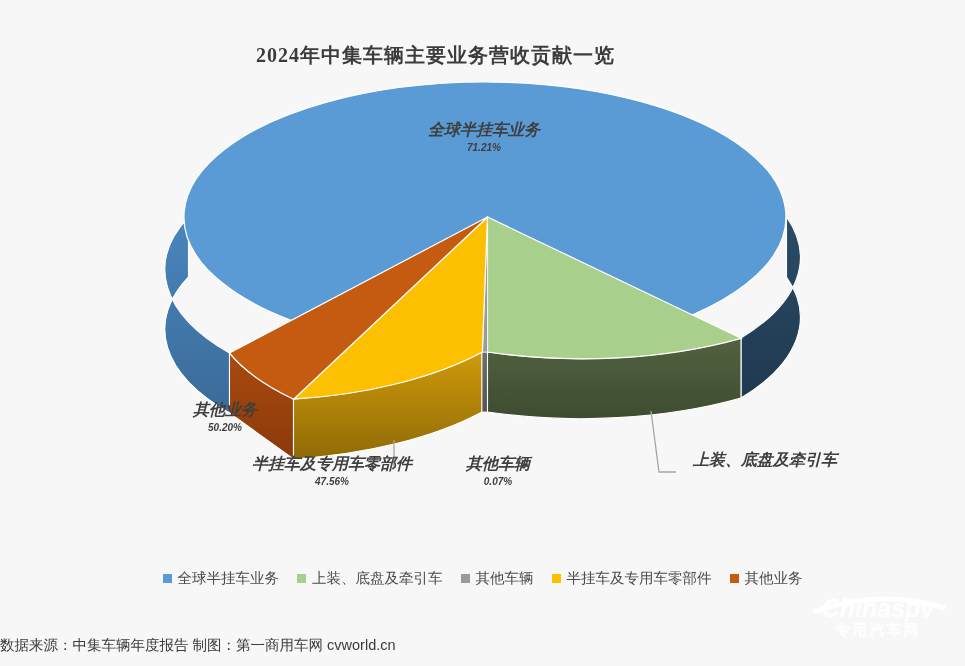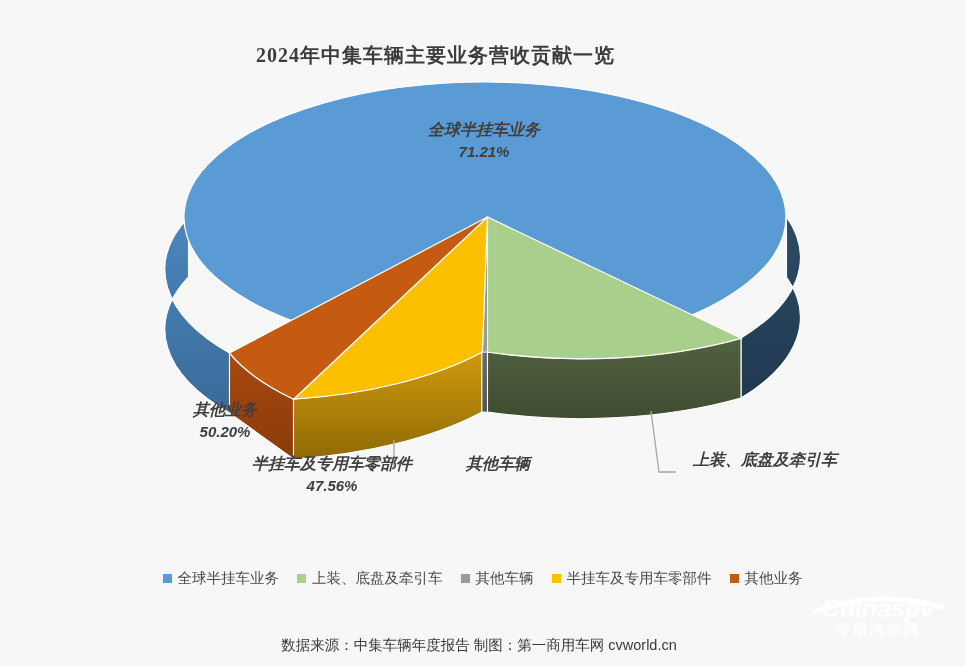--- a/index.html
+++ b/index.html
@@ -27,42 +27,42 @@
   
   .slice-label{
     position:absolute;
     font-style:italic;font-weight:bold;
     color:#3f3f3f;
     text-align:center;
     line-height:1.45;
     white-space:nowrap;
   }
   .slice-label .lab-name{display:block;font-size:16px;}
-  .slice-label .lab-val{display:block;font-size:15px;}
+  .slice-label .lab-val{display:block;font-size:10px;}
 
   #label-blue   {left:334px;top:118px;width:300px;}
   #label-green  {left:640px;top:448px;width:250px;}
   #label-gray   {left:408px;top:452px;width:180px;}
   #label-orange {left:140px;top:398px;width:170px;}
   #label-yellow {left:172px;top:452px;width:320px;}
 
   
   .legend{
     position:absolute;left:0;top:569px;width:965px;
     display:flex;justify-content:center;align-items:center;
     gap:18px;
   }
   .legend-item{display:flex;align-items:center;gap:6px;}
   .legend-swatch{width:9px;height:9px;display:block;}
   .legend-text{font-size:14.5px;color:#4a4a4a;white-space:nowrap;}
 
   
   .footer-note{
     position:absolute;left:0;top:636px;width:965px;
-    text-align:center;
+    text-align:left;
     font-size:14.5px;color:#3a3a3a;
     padding-right:7px;box-sizing:border-box;
   }
 
   
   .watermark{
     position:absolute;right:12px;top:596px;
     width:150px;height:48px;
     color:#ffffff;opacity:.92;
     font-style:italic;font-weight:bold;
@@ -183,20 +183,21 @@
     <span class="lab-name">全球半挂车业务</span>
     <span class="lab-val">71.21%</span>
   </div>
 
   <div class="slice-label" id="label-green">
     <span class="lab-name">上装、底盘及牵引车</span>
   </div>
 
   <div class="slice-label" id="label-gray">
     <span class="lab-name">其他车辆</span>
+    <span class="lab-val">0.07%</span>
   </div>
 
   <div class="slice-label" id="label-orange">
     <span class="lab-name">其他业务</span>
     <span class="lab-val">50.20%</span>
   </div>
 
   <div class="slice-label" id="label-yellow">
     <span class="lab-name">半挂车及专用车零部件</span>
     <span class="lab-val">47.56%</span>

